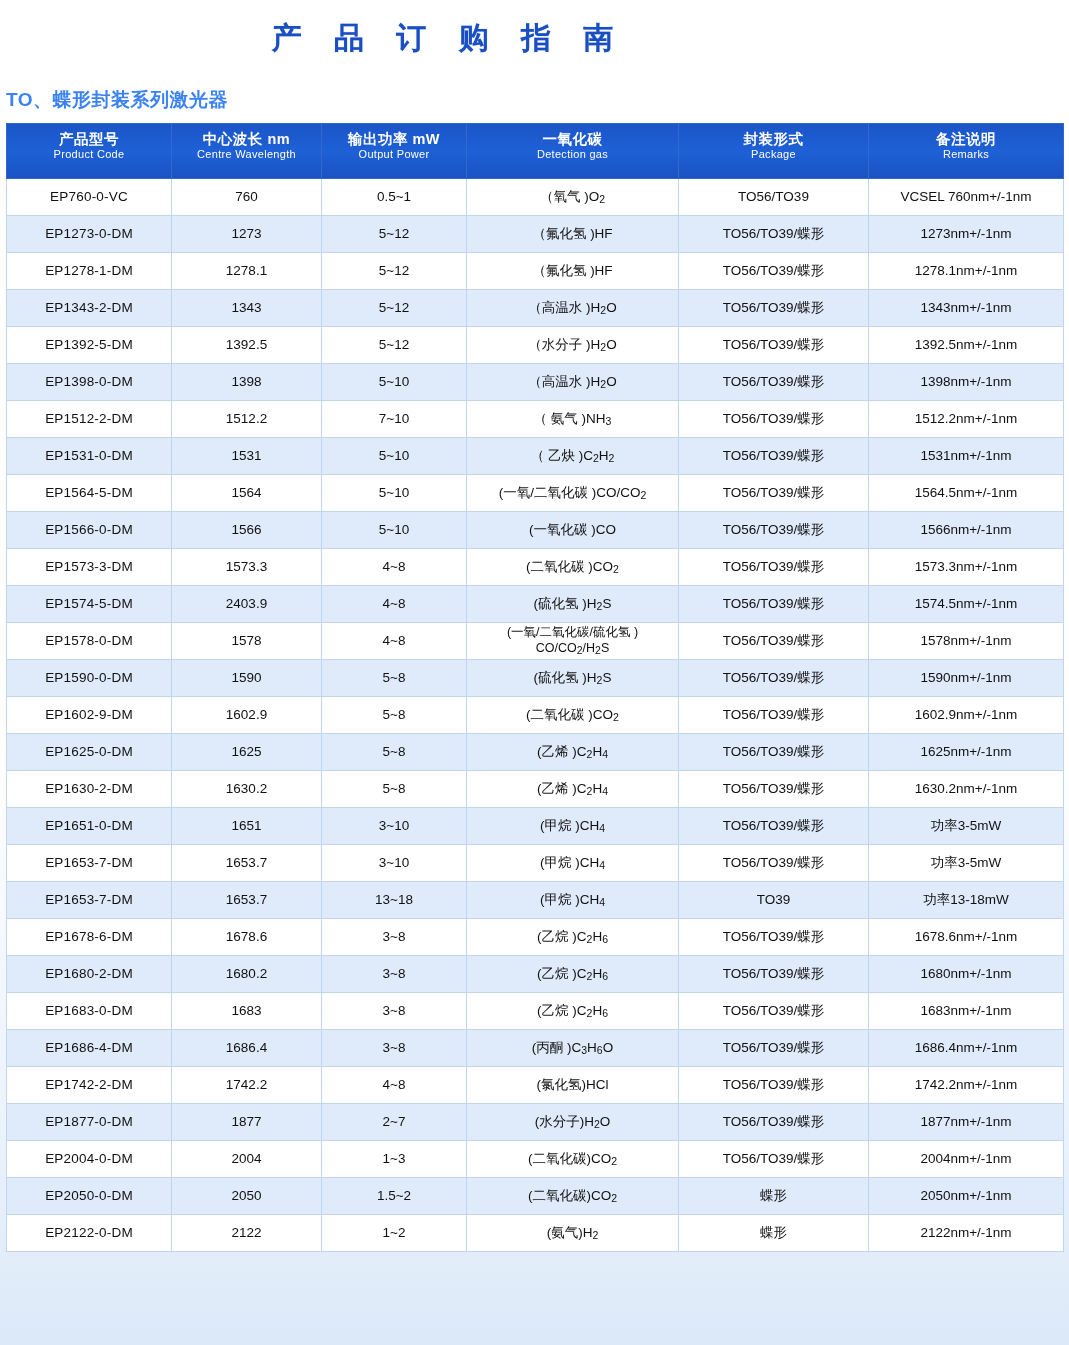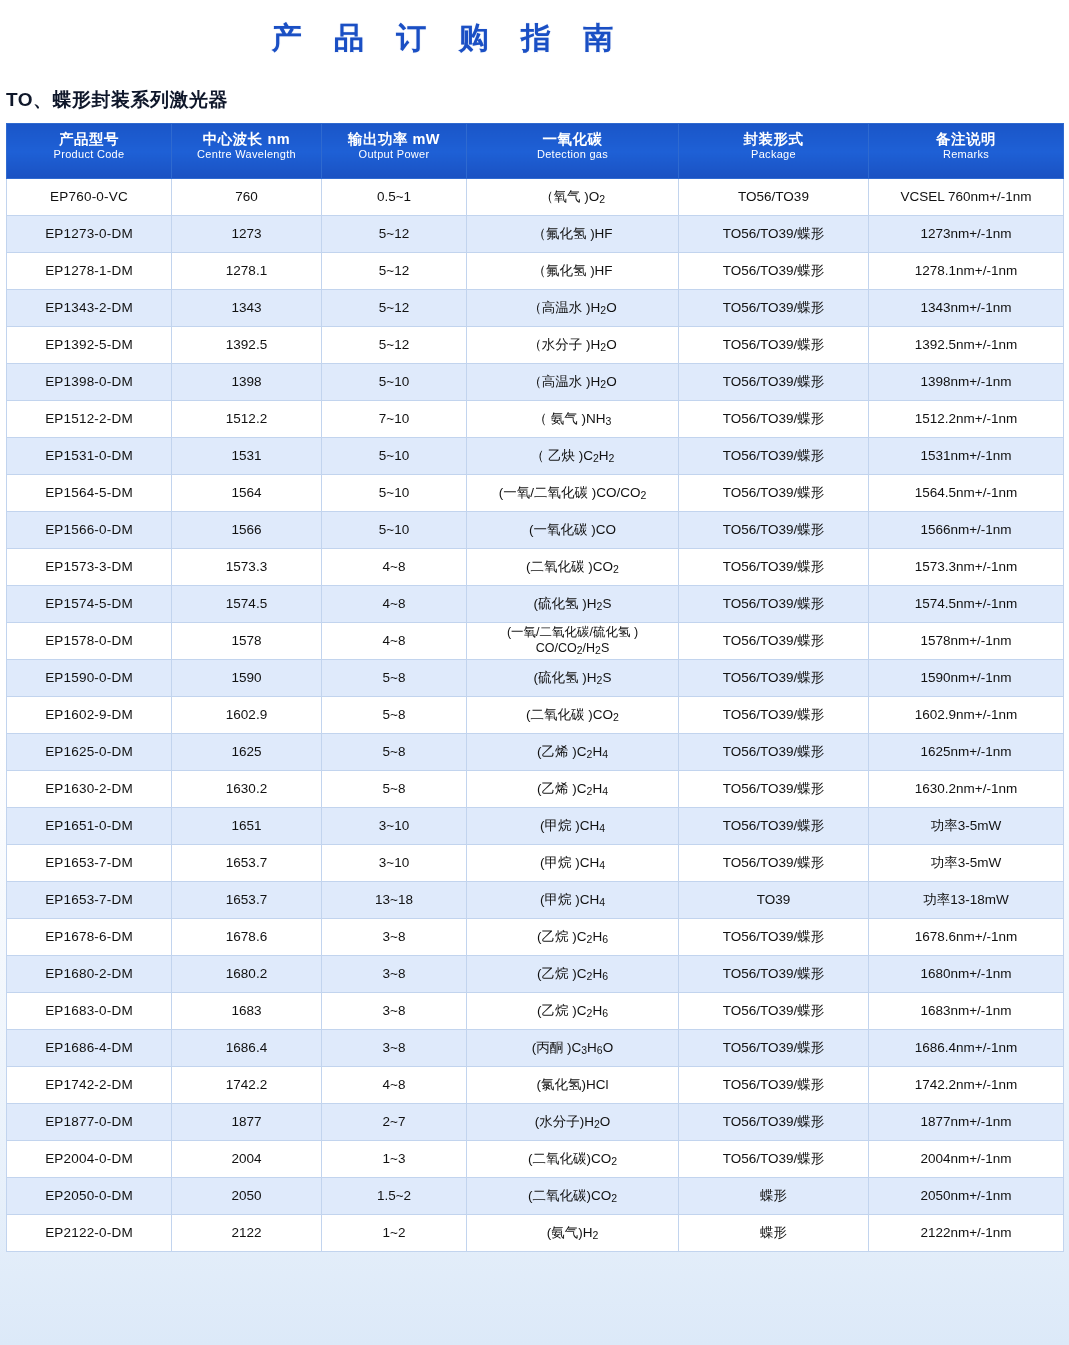--- a/index.html
+++ b/index.html
@@ -24,21 +24,21 @@
     text-align: center;
     color: #1a4fc4;
     font-size: 30px;
     font-weight: bold;
     letter-spacing: 12px;
     padding-top: 18px;
     padding-bottom: 6px;
     text-shadow: 0 0 1px rgba(26,79,196,0.4);
   }
   .section-title {
-    color: #0f172a;
+    color: #3b82f6;
     font-size: 19px;
     font-weight: bold;
     margin: 22px 0 10px 6px;
     letter-spacing: 0.5px;
   }
   table.grid {
     border-collapse: collapse;
     width: 1057px;
     margin: 0 6px;
     table-layout: fixed;
@@ -228,21 +228,21 @@
         <tr>
           <td class="code">EP1573-3-DM</td>
           <td>1573.3</td>
           <td>4~8</td>
           <td>(二氧化碳 )CO<span class="sub">2</span></td>
           <td>TO56/TO39/蝶形</td>
           <td>1573.3nm+/-1nm</td>
         </tr>
         <tr>
           <td class="code">EP1574-5-DM</td>
-          <td>1574.5</td>
+          <td>2403.9</td>
           <td>4~8</td>
           <td>(硫化氢 )H<span class="sub">2</span>S</td>
           <td>TO56/TO39/蝶形</td>
           <td>1574.5nm+/-1nm</td>
         </tr>
         <tr>
           <td class="code">EP1578-0-DM</td>
           <td>1578</td>
           <td>4~8</td>
           <td>

